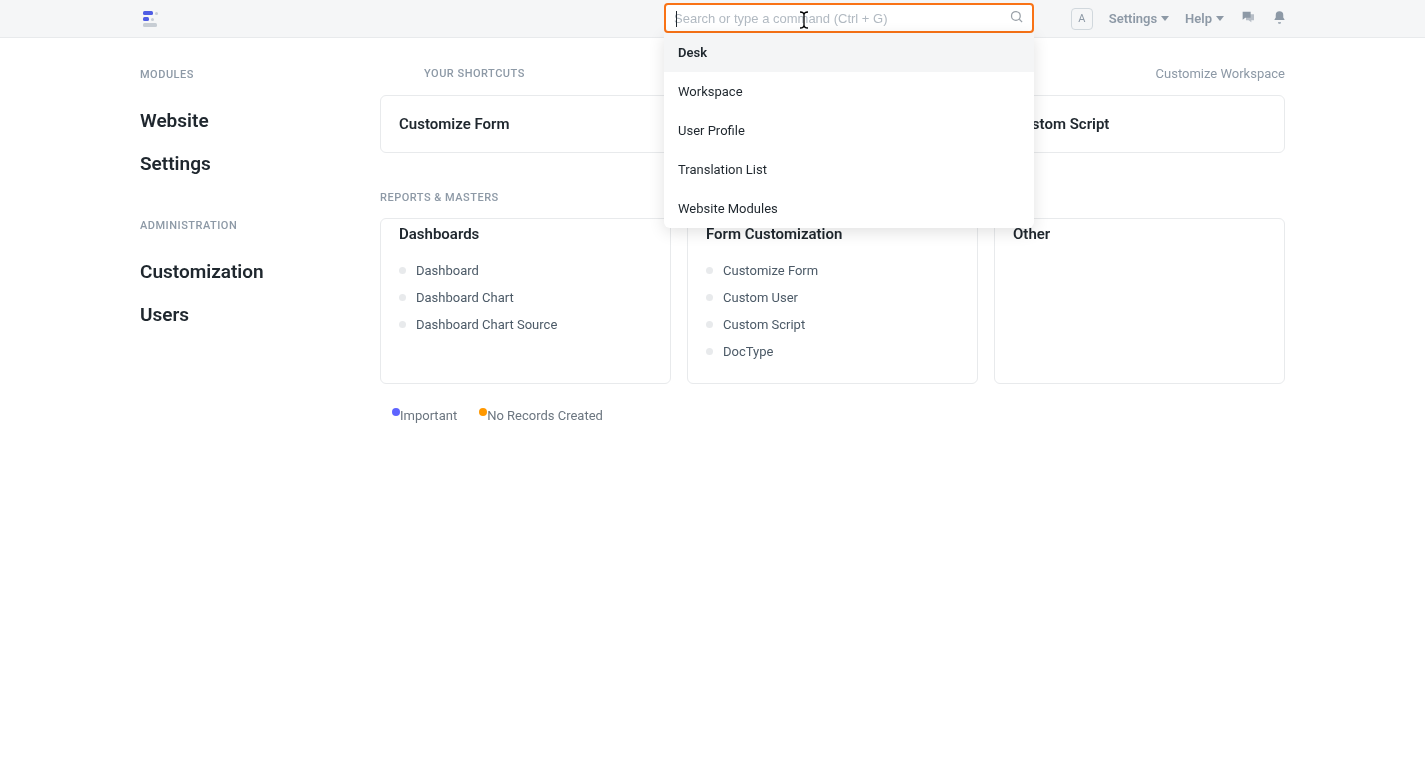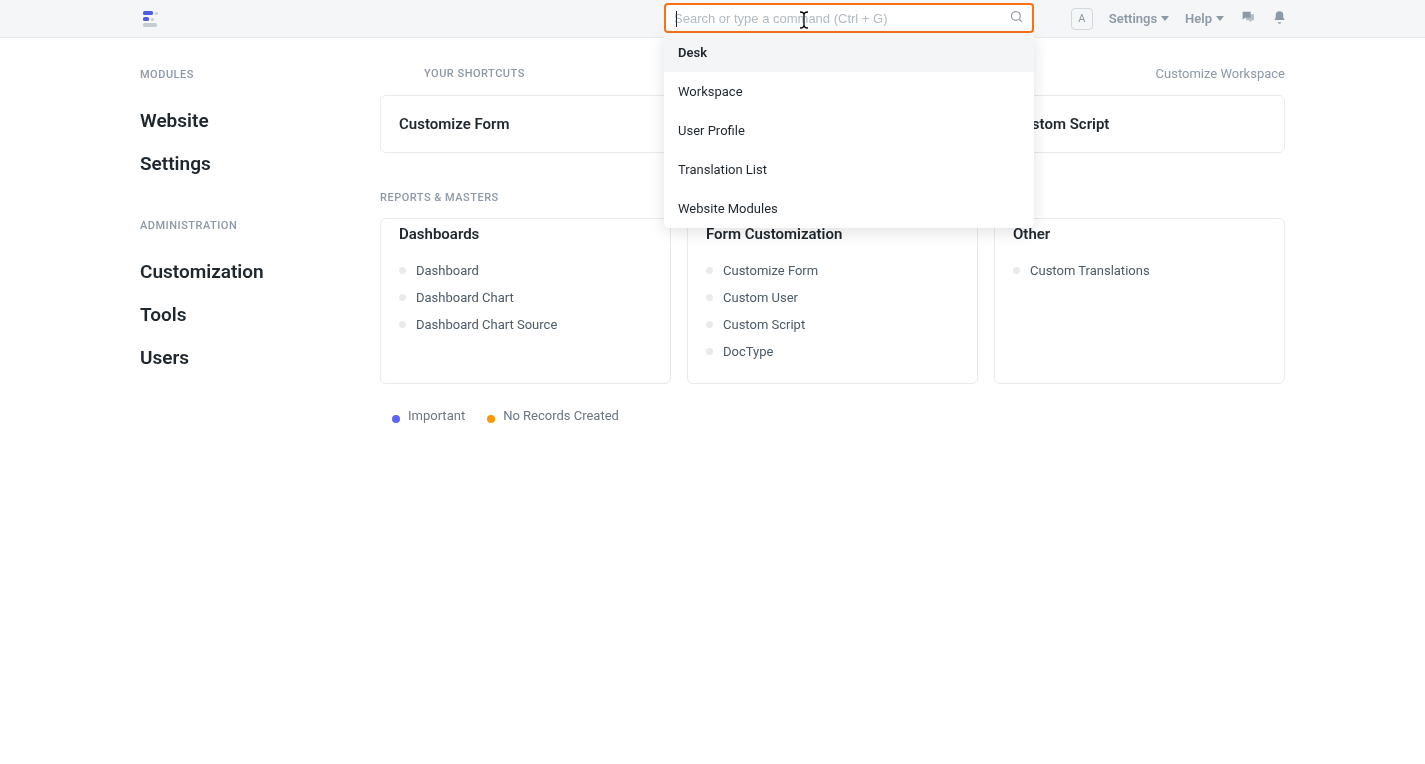--- a/index.html
+++ b/index.html
@@ -211,22 +211,22 @@
     }
     .legend {
       display: flex;
       gap: 22px;
       padding: 4px 12px;
       font-size: 13px;
       color: #6c7680;
     }
     .legend-item {
       display: flex;
-      align-items: flex-end;
-      gap: 8px;
+      align-items: flex-start;
+      gap: 0;
     }
     .legend-dot {
       width: 8px;
       height: 8px;
       border-radius: 50%;
     }
     .legend-dot.important { background: #5e64ff; }
     .legend-dot.norecords { background: #ff9800; }
     .chevron-down {
       width: 0; height: 0;
@@ -320,23 +320,20 @@
       <div class="sidebar-item">
         <span>Settings</span>
       </div>
     </div>
     <div class="sidebar-section">
       <div class="sidebar-section-title">ADMINISTRATION</div>
       <div class="sidebar-item">
         <span>Customization</span>
       </div>
       <div class="sidebar-item">
-        <span>Tools</span>
-      </div>
-      <div class="sidebar-item">
         <span>Users</span>
       </div>
     </div>
   </div>
 
   <div class="main">
     <div class="main-header">
       <div class="section-title">YOUR SHORTCUTS</div>
       <div class="customize-link">
         <span>Customize Workspace</span>
@@ -389,24 +386,20 @@
           <span class="card-item-label">Custom Script</span>
         </div>
         <div class="card-item">
           <span class="dot"></span>
           <span class="card-item-label">DocType</span>
         </div>
       </div>
 
       <div class="card">
         <div class="card-title">Other</div>
-        <div class="card-item">
-          <span class="dot"></span>
-          <span class="card-item-label">Custom Translations</span>
-        </div>
       </div>
     </div>
 
     <div class="legend">
       <div class="legend-item">
         <span class="legend-dot important"></span>
         <span>Important</span>
       </div>
       <div class="legend-item">
         <span class="legend-dot norecords"></span>

